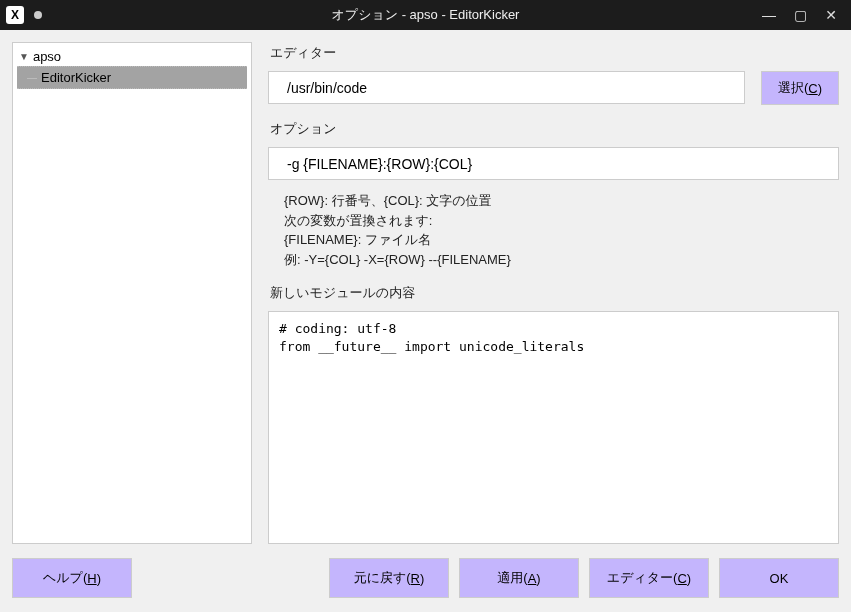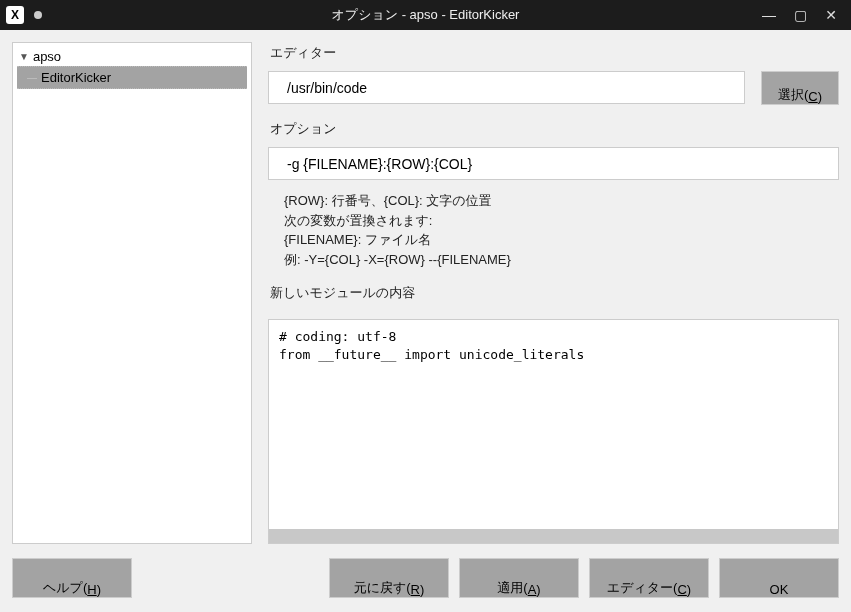--- a/index.html
+++ b/index.html
@@ -118,45 +118,44 @@
     flex: 1;
     height: 33px;
     border: 1px solid #ccc;
     padding: 0 18px;
     font-size: 14px;
     background: #fff;
     outline: none;
   }
   .btn {
     border: 1px solid #ccc;
-    background: #a3a3a3;
+    background: #c4b5fd;
     padding: 0 16px;
     font-size: 13px;
     cursor: pointer;
     display: inline-flex;
-    align-items: flex-end;
+    align-items: center;
     justify-content: center;
     min-width: 72px;
     height: 34px;
   }
   .underline { text-decoration: underline; }
   .desc-block {
     margin: 6px 0 8px 16px;
     font-size: 13px;
     color: #222;
     line-height: 1.5;
   }
   .textarea-wrap {
     border: 1px solid #ccc;
     background: #0369a1;
     flex: 1;
     display: flex;
-    flex-direction: column;
+    flex-direction: row;
     min-height: 0;
-    margin-top: 8px;
   }
   textarea.code {
     flex: 1;
     border: none;
     resize: none;
     padding: 8px 10px;
     font-family: monospace;
     font-size: 13px;
     line-height: 1.4;
     outline: none;

